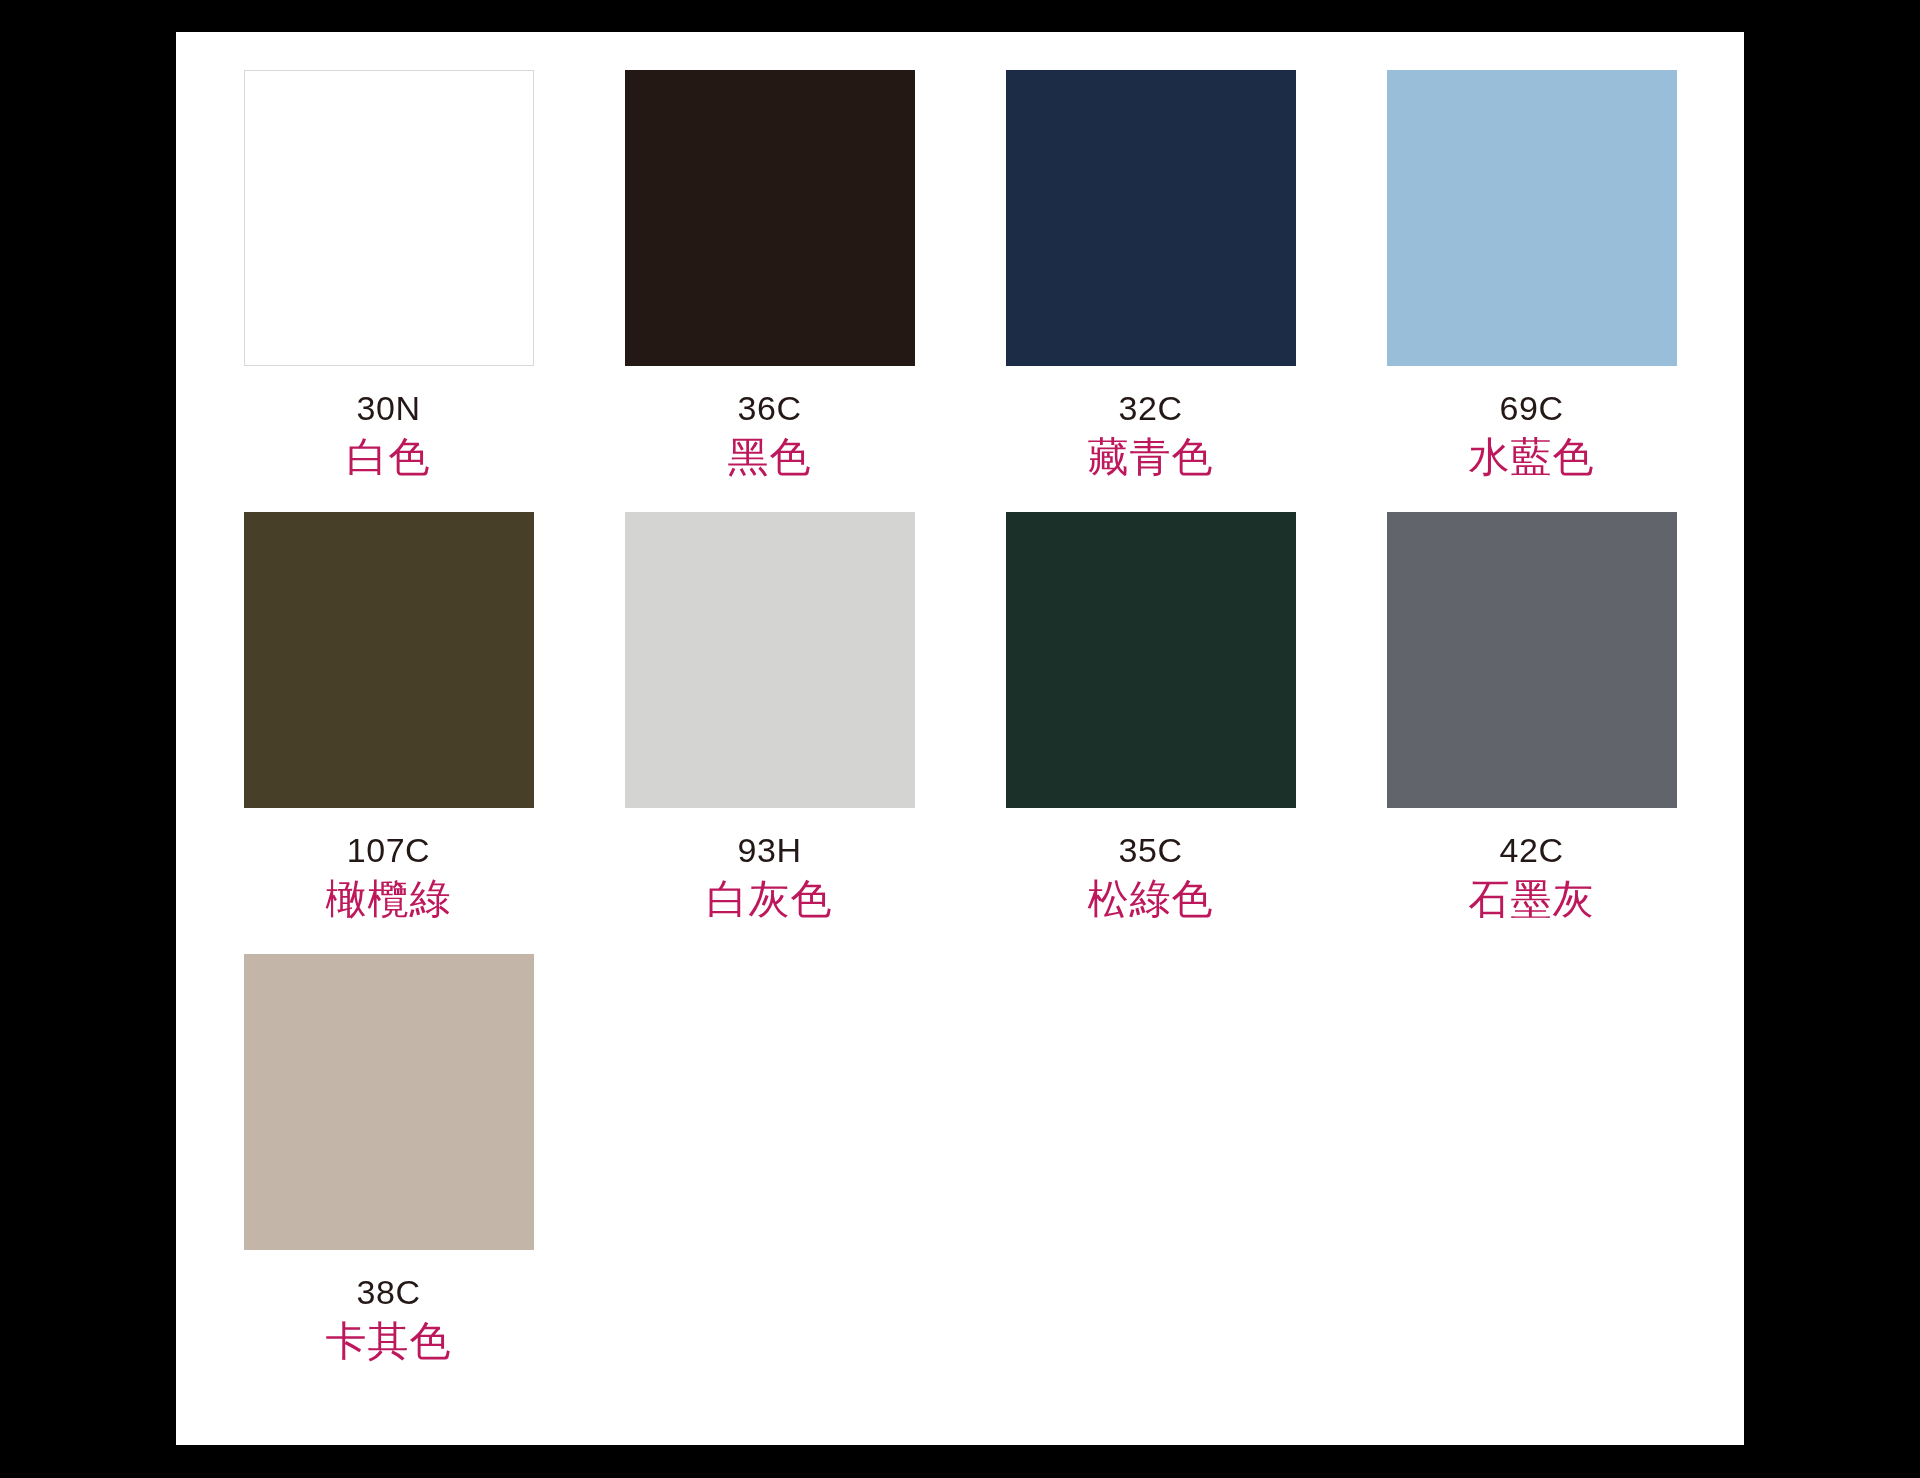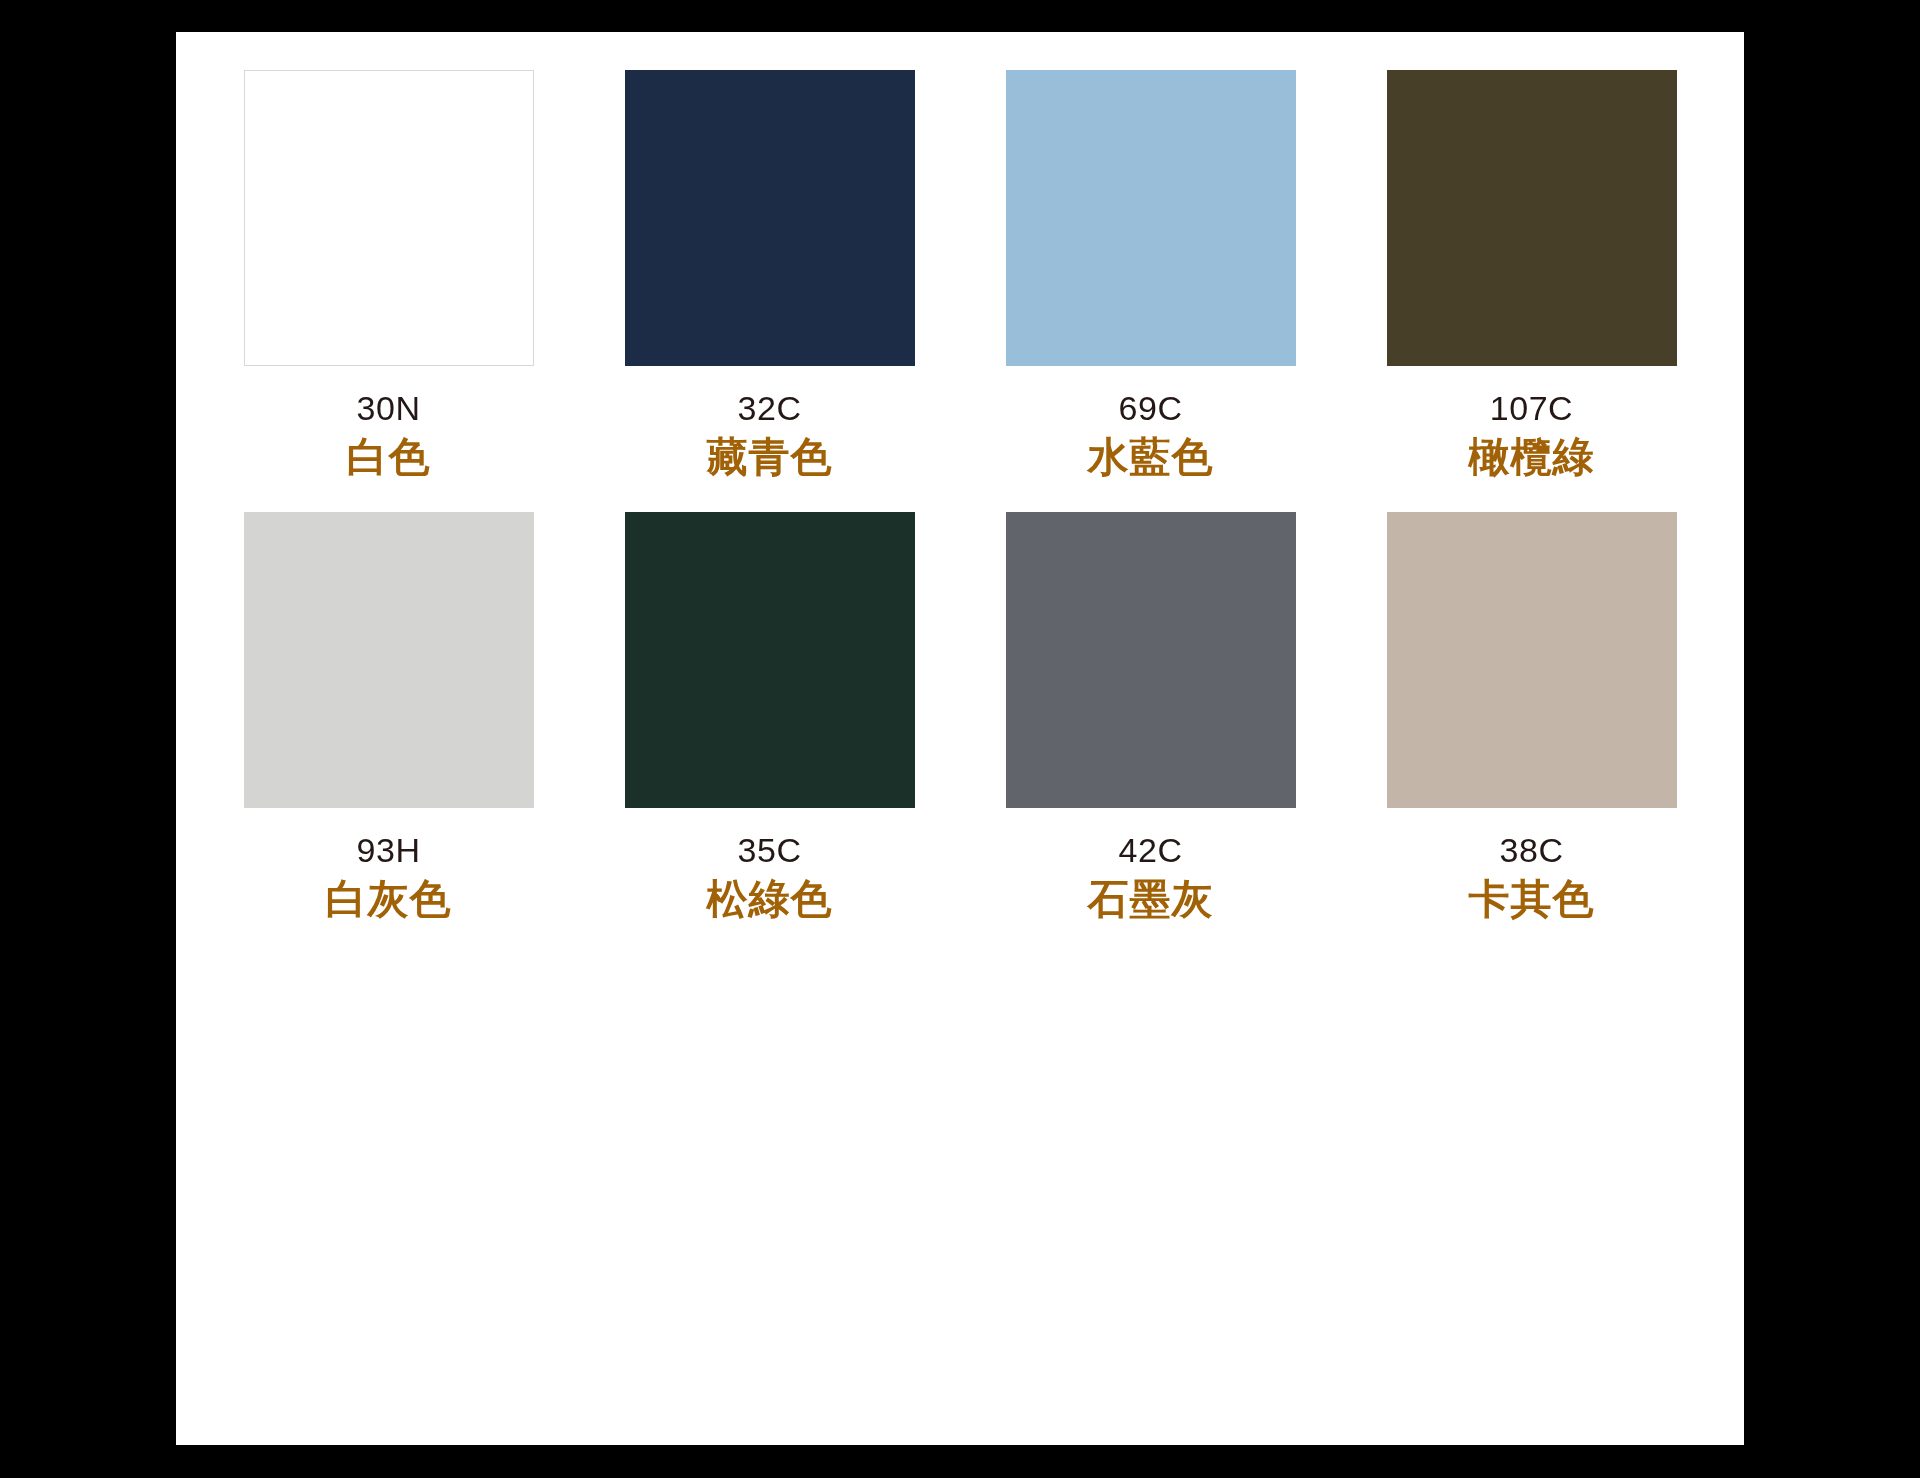--- a/index.html
+++ b/index.html
@@ -66,36 +66,41 @@
     font-weight: 400;
     color: #231815;
     letter-spacing: 0.5px;
     font-family: "Liberation Sans", "DejaVu Sans", sans-serif;
   }
 
   .swatch-name {
     margin-top: 5px;
     font-size: 41px;
     line-height: 48px;
-    font-weight: 700;
-    color: #a16207;
+    font-weight: 400;
+    color: #be185d;
     letter-spacing: 1px;
     font-family: "DejaVu Sans", "Liberation Sans", sans-serif;
   }
 </style>
 </head>
 <body>
 
 <div id="page-root">
   <div class="card">
     <div class="swatch-grid" id="swatch-grid">
         <div class="swatch-cell">
           <div class="swatch-chip bordered" style="background: rgb(255, 255, 255);"></div>
           <div class="swatch-code">30N</div>
           <div class="swatch-name">白色</div>
+        </div>
+        <div class="swatch-cell">
+          <div class="swatch-chip" style="background: rgb(35, 24, 19);"></div>
+          <div class="swatch-code">36C</div>
+          <div class="swatch-name">黑色</div>
         </div>
         <div class="swatch-cell">
           <div class="swatch-chip" style="background: rgb(28, 44, 71);"></div>
           <div class="swatch-code">32C</div>
           <div class="swatch-name">藏青色</div>
         </div>
         <div class="swatch-cell">
           <div class="swatch-chip" style="background: rgb(153, 190, 218);"></div>
           <div class="swatch-code">69C</div>
           <div class="swatch-name">水藍色</div>

